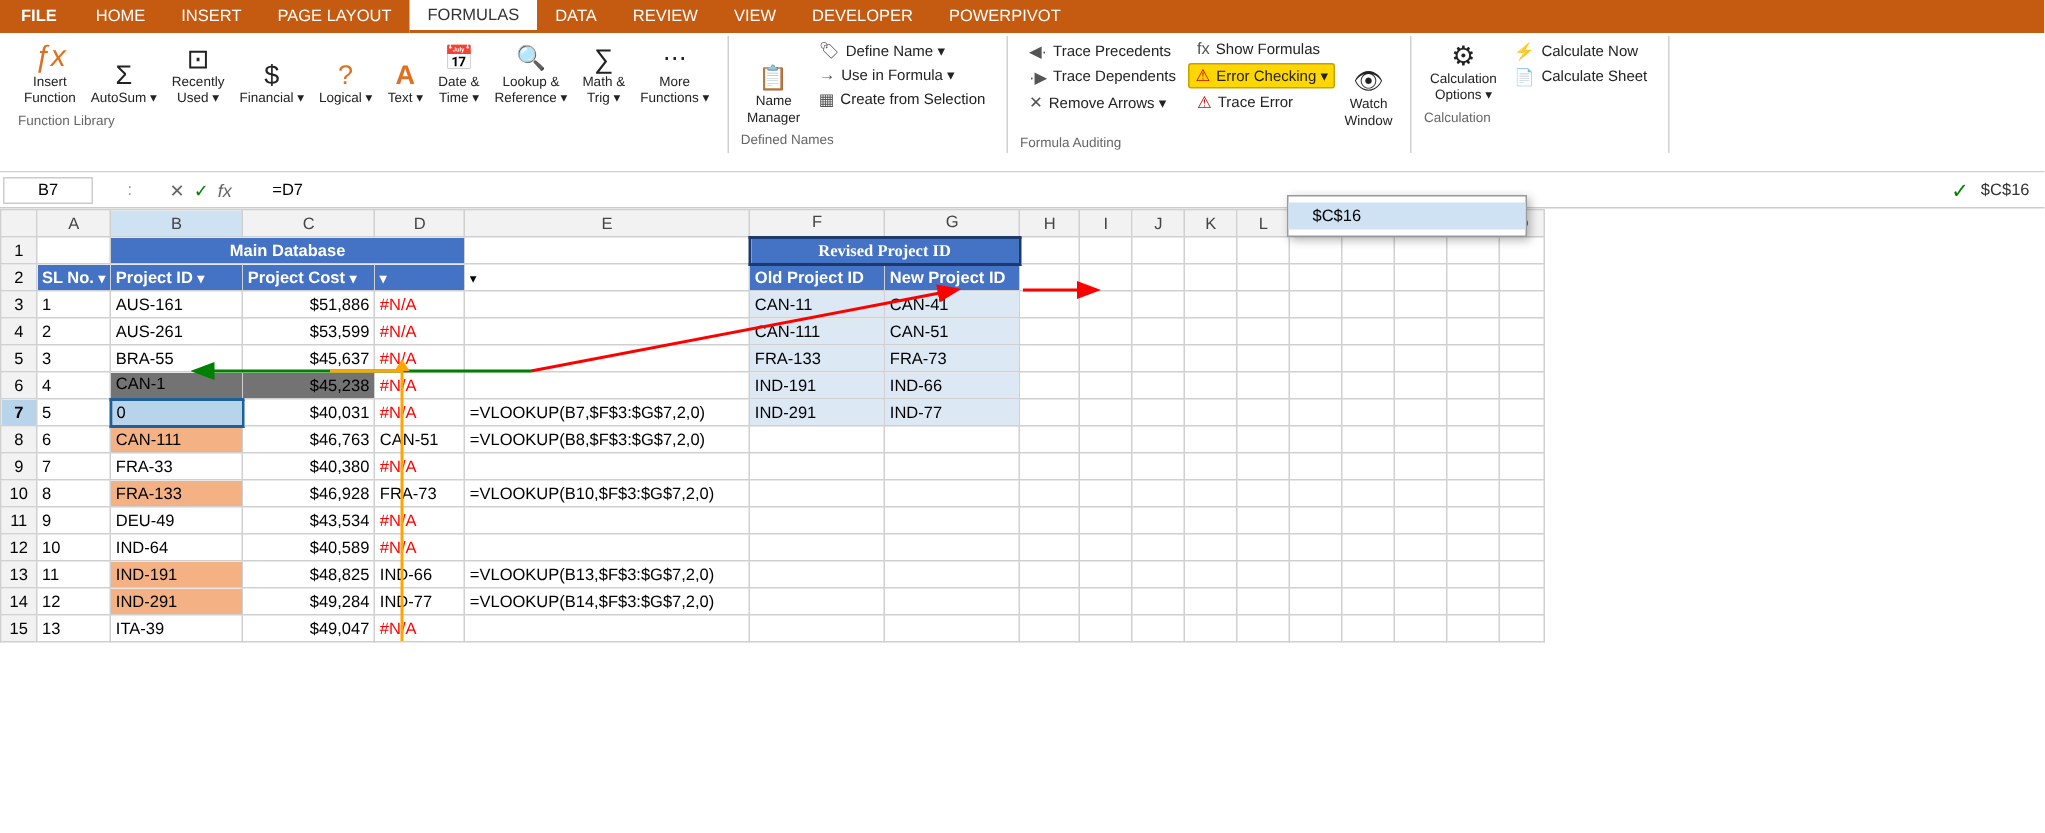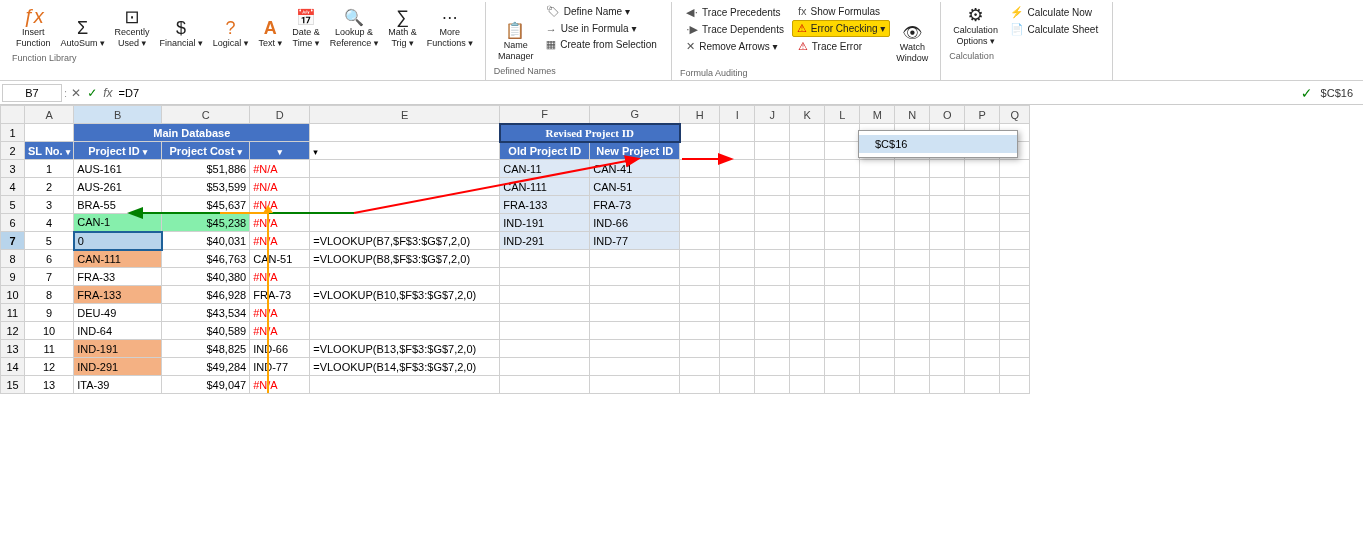--- a/index.html
+++ b/index.html
@@ -33,21 +33,21 @@
     .menu-tab.active {
       background: #fff;
       color: #333;
       border-bottom: 2px solid #c55a11;
     }
 
     
     .ribbon {
       background: #fff;
       border-bottom: 1px solid #d0d0d0;
-      padding: 2px 4px 0 4px;
+      padding: 2px 4px 12px 4px;
       display: flex;
       flex-direction: column;
     }
     .ribbon-groups {
       display: flex;
       align-items: stretch;
     }
     .ribbon-group {
       display: flex;
       flex-direction: column;
@@ -85,21 +85,21 @@
     .ribbon-btn .label { font-size: 9px; margin-top: 1px; }
 
     
     .formula-bar {
       display: flex;
       align-items: center;
       height: 24px;
       border-bottom: 1px solid #ccc;
       background: #fff;
       padding: 0 2px;
-      gap: 0;
+      gap: 21px;
     }
     .cell-ref-box {
       width: 60px;
       border: 1px solid #ccc;
       height: 18px;
       font-size: 11px;
       text-align: center;
       padding: 0 2px;
     }
     .formula-bar-sep { color: #999; padding: 0 2px; }
@@ -140,26 +140,26 @@
       background: #f2f2f2;
       text-align: center;
       width: 24px;
       min-width: 24px;
     }
     .selected-col { background: #cfe2f3 !important; }
     .selected-cell { background: #b8d4eb !important; border: 2px solid #1e6099 !important; }
 
     
     .bold { font-weight: bold; }
-    .center { text-align: center; }
+    .center { }
     .right { text-align: right; }
     .bg-blue { background-color: #4472c4; color: #fff; }
     .bg-lt-blue { background-color: #dde8f5; }
     .bg-orange { background-color: #f4b183; }
-    .bg-green { background-color: #86efac; }
+    .bg-green { background-color: #737373; }
     .merged-header {
       text-align: center;
       font-weight: bold;
       font-size: 12px;
     }
     .formula-text { color: #000; margin-top: 34px; }
     .error-text { color: #f00; }
     td { position: relative; }
 
     
@@ -236,20 +236,32 @@
       position: relative;
       overflow: auto;
       height: 360px;
     }
   </style>
 </head>
 <body>
 
 <div class="main-layout">
 
+  <div class="tab-bar">
+    <div class="file-tab">FILE</div>
+    <div class="menu-tab">HOME</div>
+    <div class="menu-tab">INSERT</div>
+    <div class="menu-tab">PAGE LAYOUT</div>
+    <div class="menu-tab active">FORMULAS</div>
+    <div class="menu-tab">DATA</div>
+    <div class="menu-tab">REVIEW</div>
+    <div class="menu-tab">VIEW</div>
+    <div class="menu-tab">DEVELOPER</div>
+    <div class="menu-tab">POWERPIVOT</div>
+  </div>
 
   <div class="ribbon">
     <div class="ribbon-groups">
 
       <div class="ribbon-group">
         <div class="ribbon-buttons-row">
           <div class="ribbon-btn">
             <div class="icon" style="font-size:20px;font-style:italic;color:#e07020;">ƒx</div>
             <div class="label">Insert<br>Function</div>
           </div>

